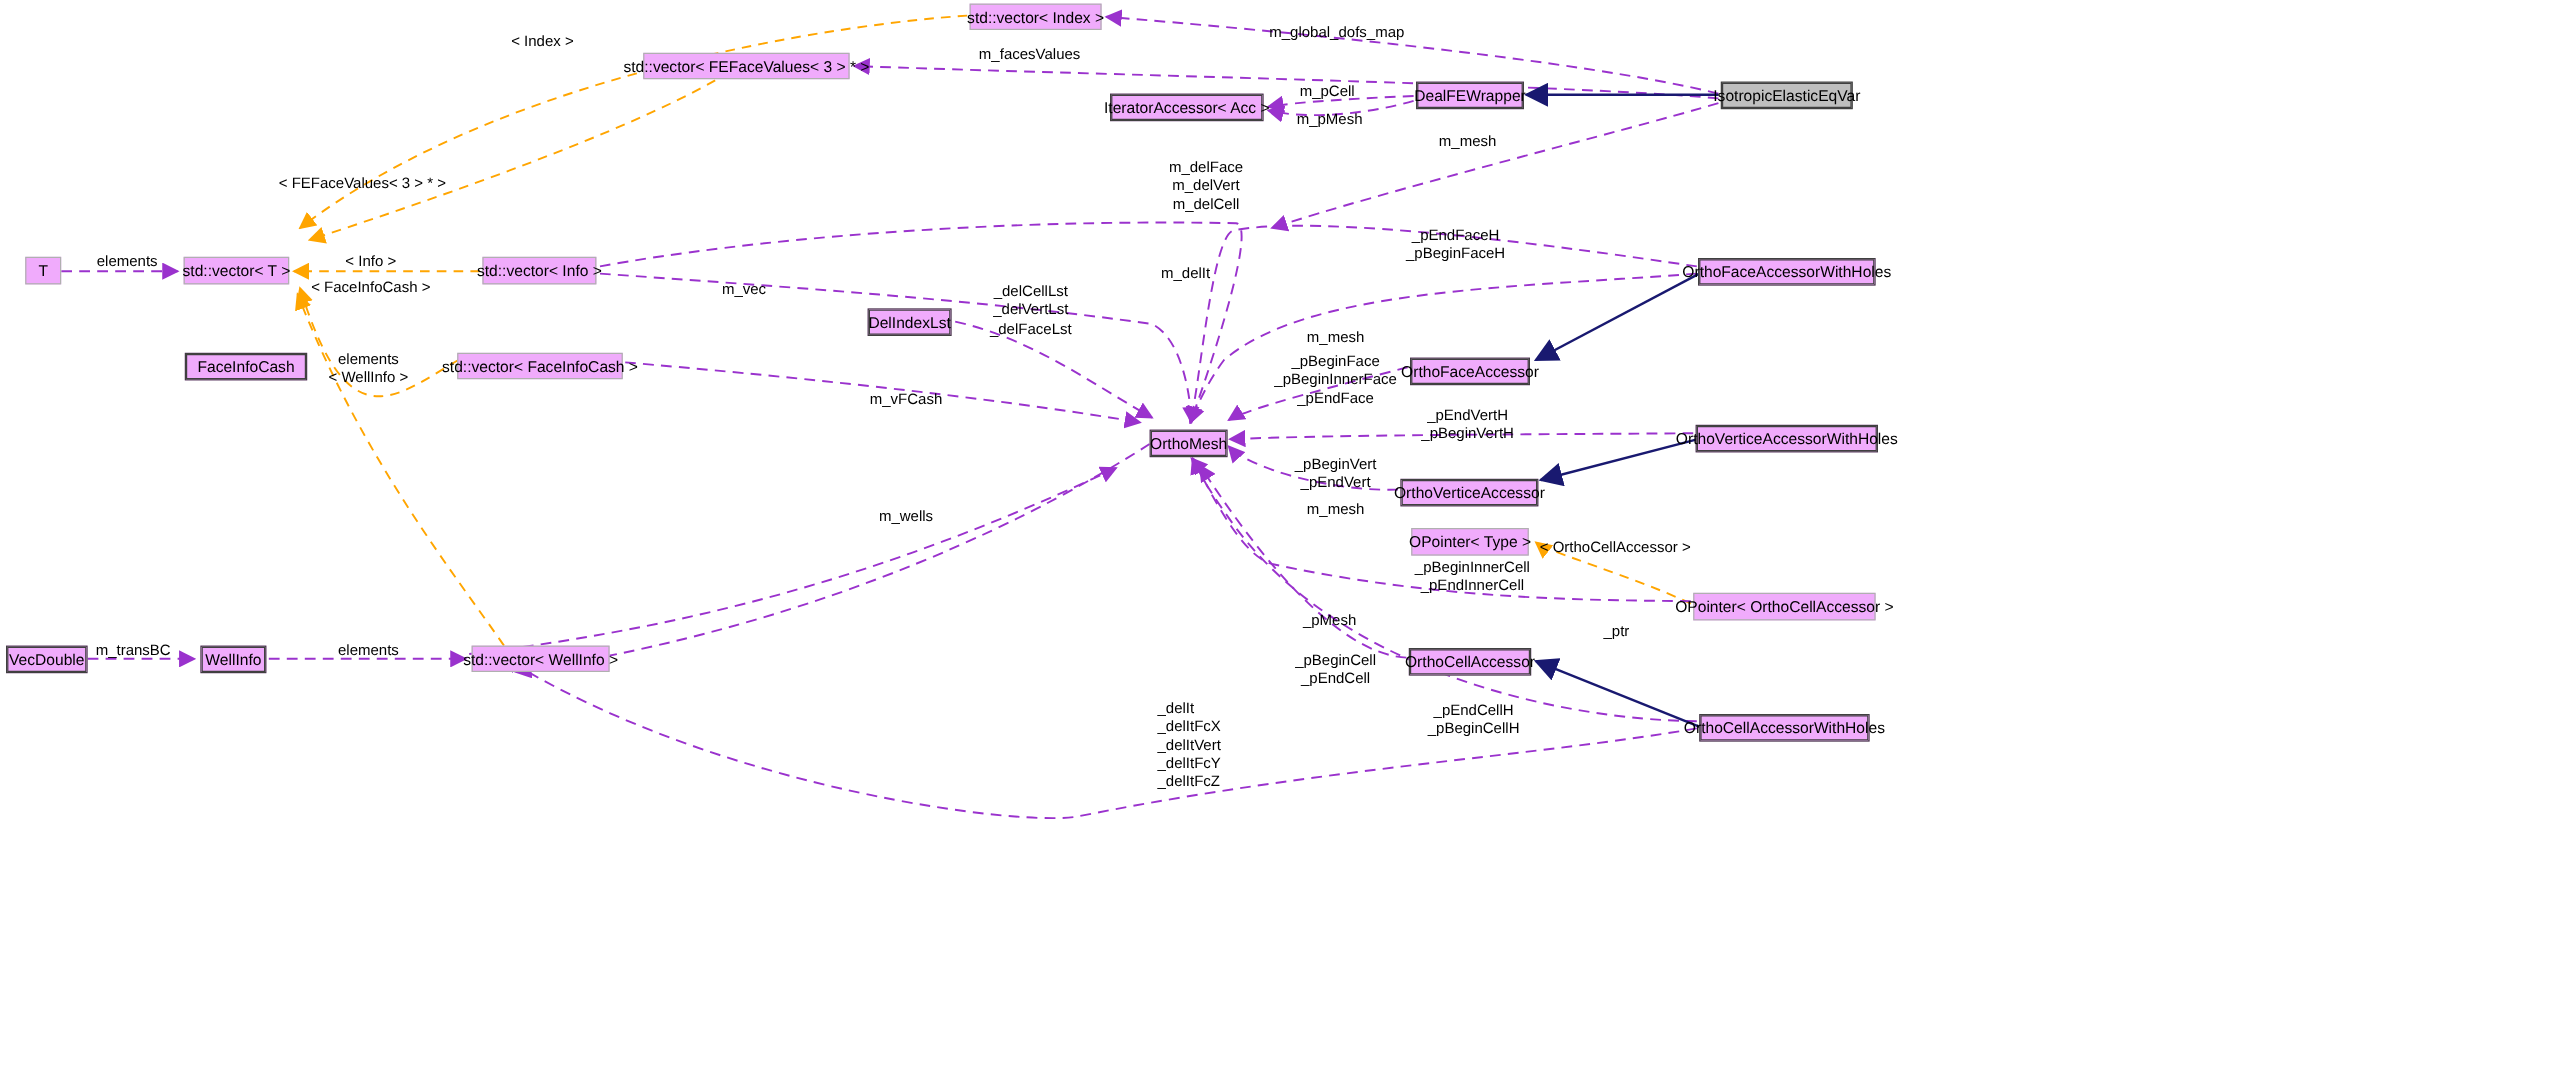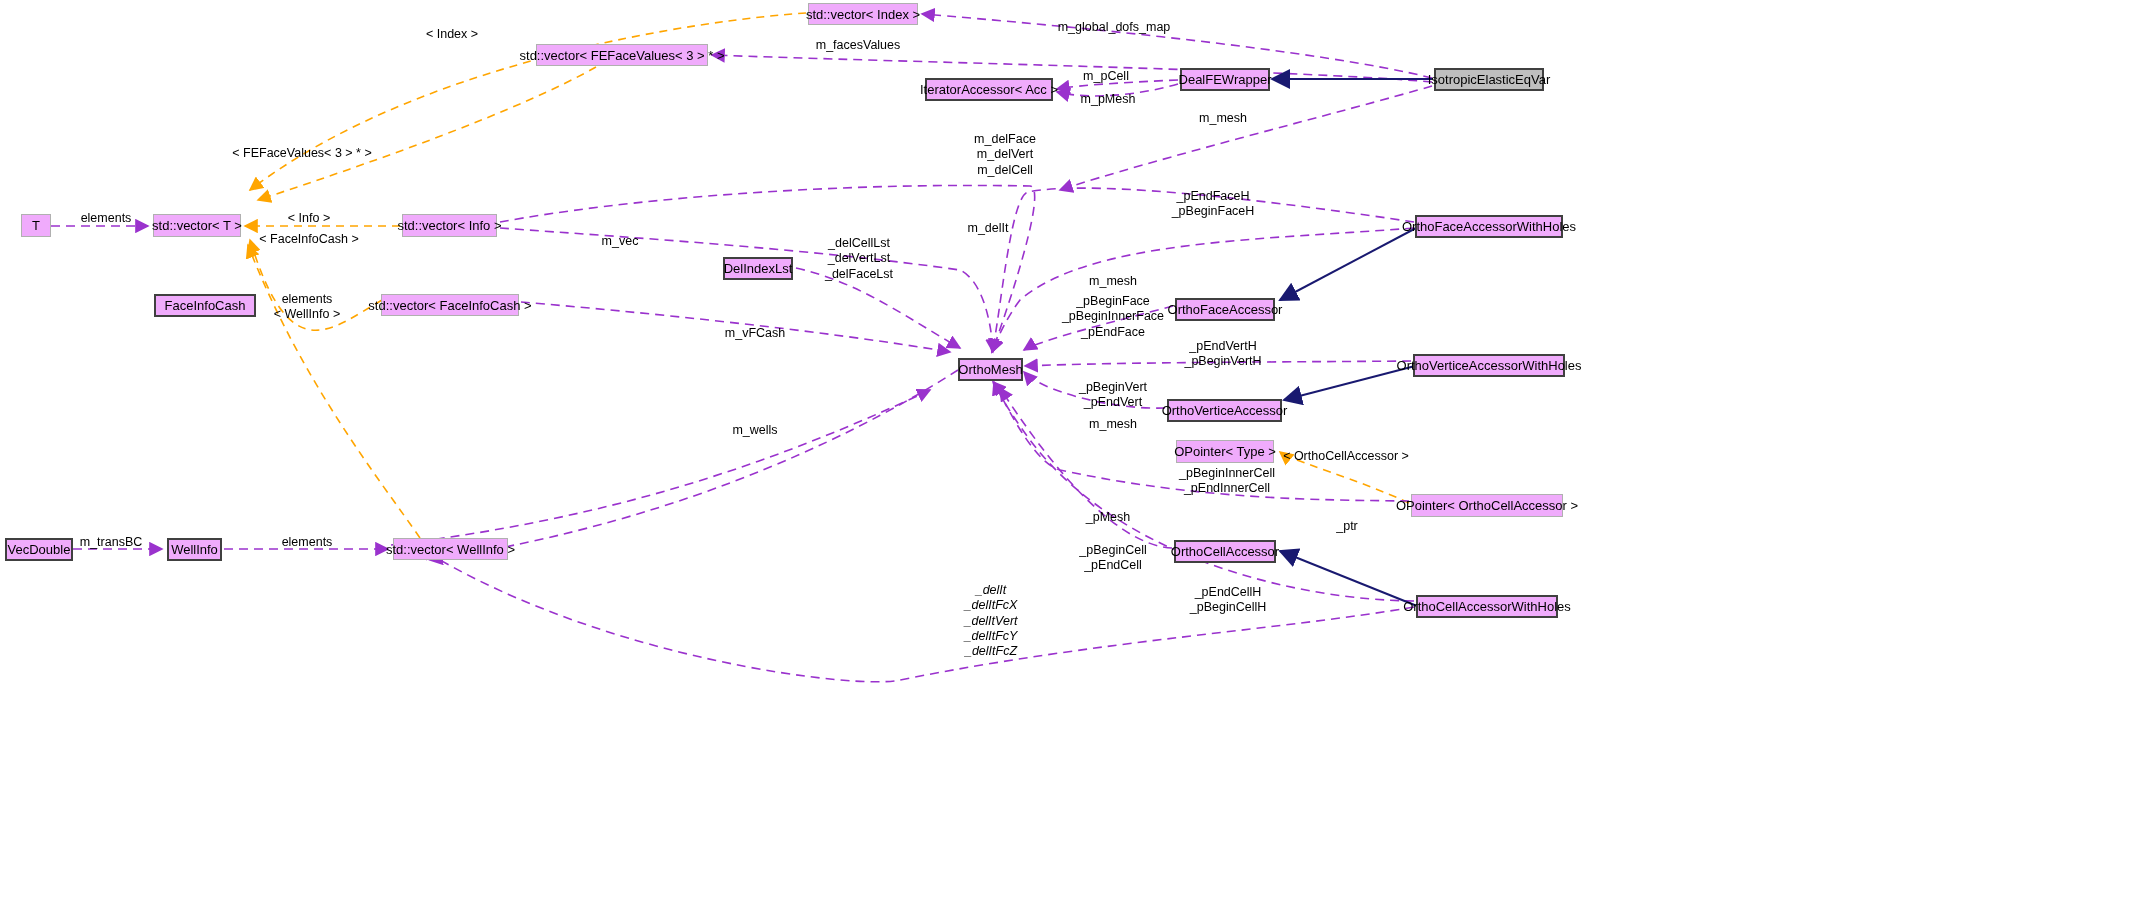--- a/index.html
+++ b/index.html
@@ -183,19 +183,19 @@
   <div class="edgelabel center" style="left:1227px;top:466px;white-space:pre-line;text-align:center;">_pBeginInnerCell
 _pEndInnerCell</div>
   <div class="edgelabel center" style="left:1108px;top:510px;">_pMesh</div>
   <div class="edgelabel center" style="left:1347px;top:519px;">_ptr</div>
   <div class="edgelabel center" style="left:111px;top:535px;">m_transBC</div>
   <div class="edgelabel center" style="left:307px;top:535px;">elements</div>
   <div class="edgelabel center" style="left:1113px;top:543px;white-space:pre-line;text-align:center;">_pBeginCell
 _pEndCell</div>
   <div class="edgelabel center" style="left:1228px;top:585px;white-space:pre-line;text-align:center;">_pEndCellH
 _pBeginCellH</div>
-  <div class="edgelabel center" style="left:991px;top:583px;white-space:pre-line;text-align:center;font-style:italic;">_delIt
+  <div class="edgelabel center" style="left:991px;top:583px;white-space:pre-line;">_delIt
 _delItFcX
 _delItVert
 _delItFcY
 _delItFcZ</div>
 
 </div>
 
 </body></html>

